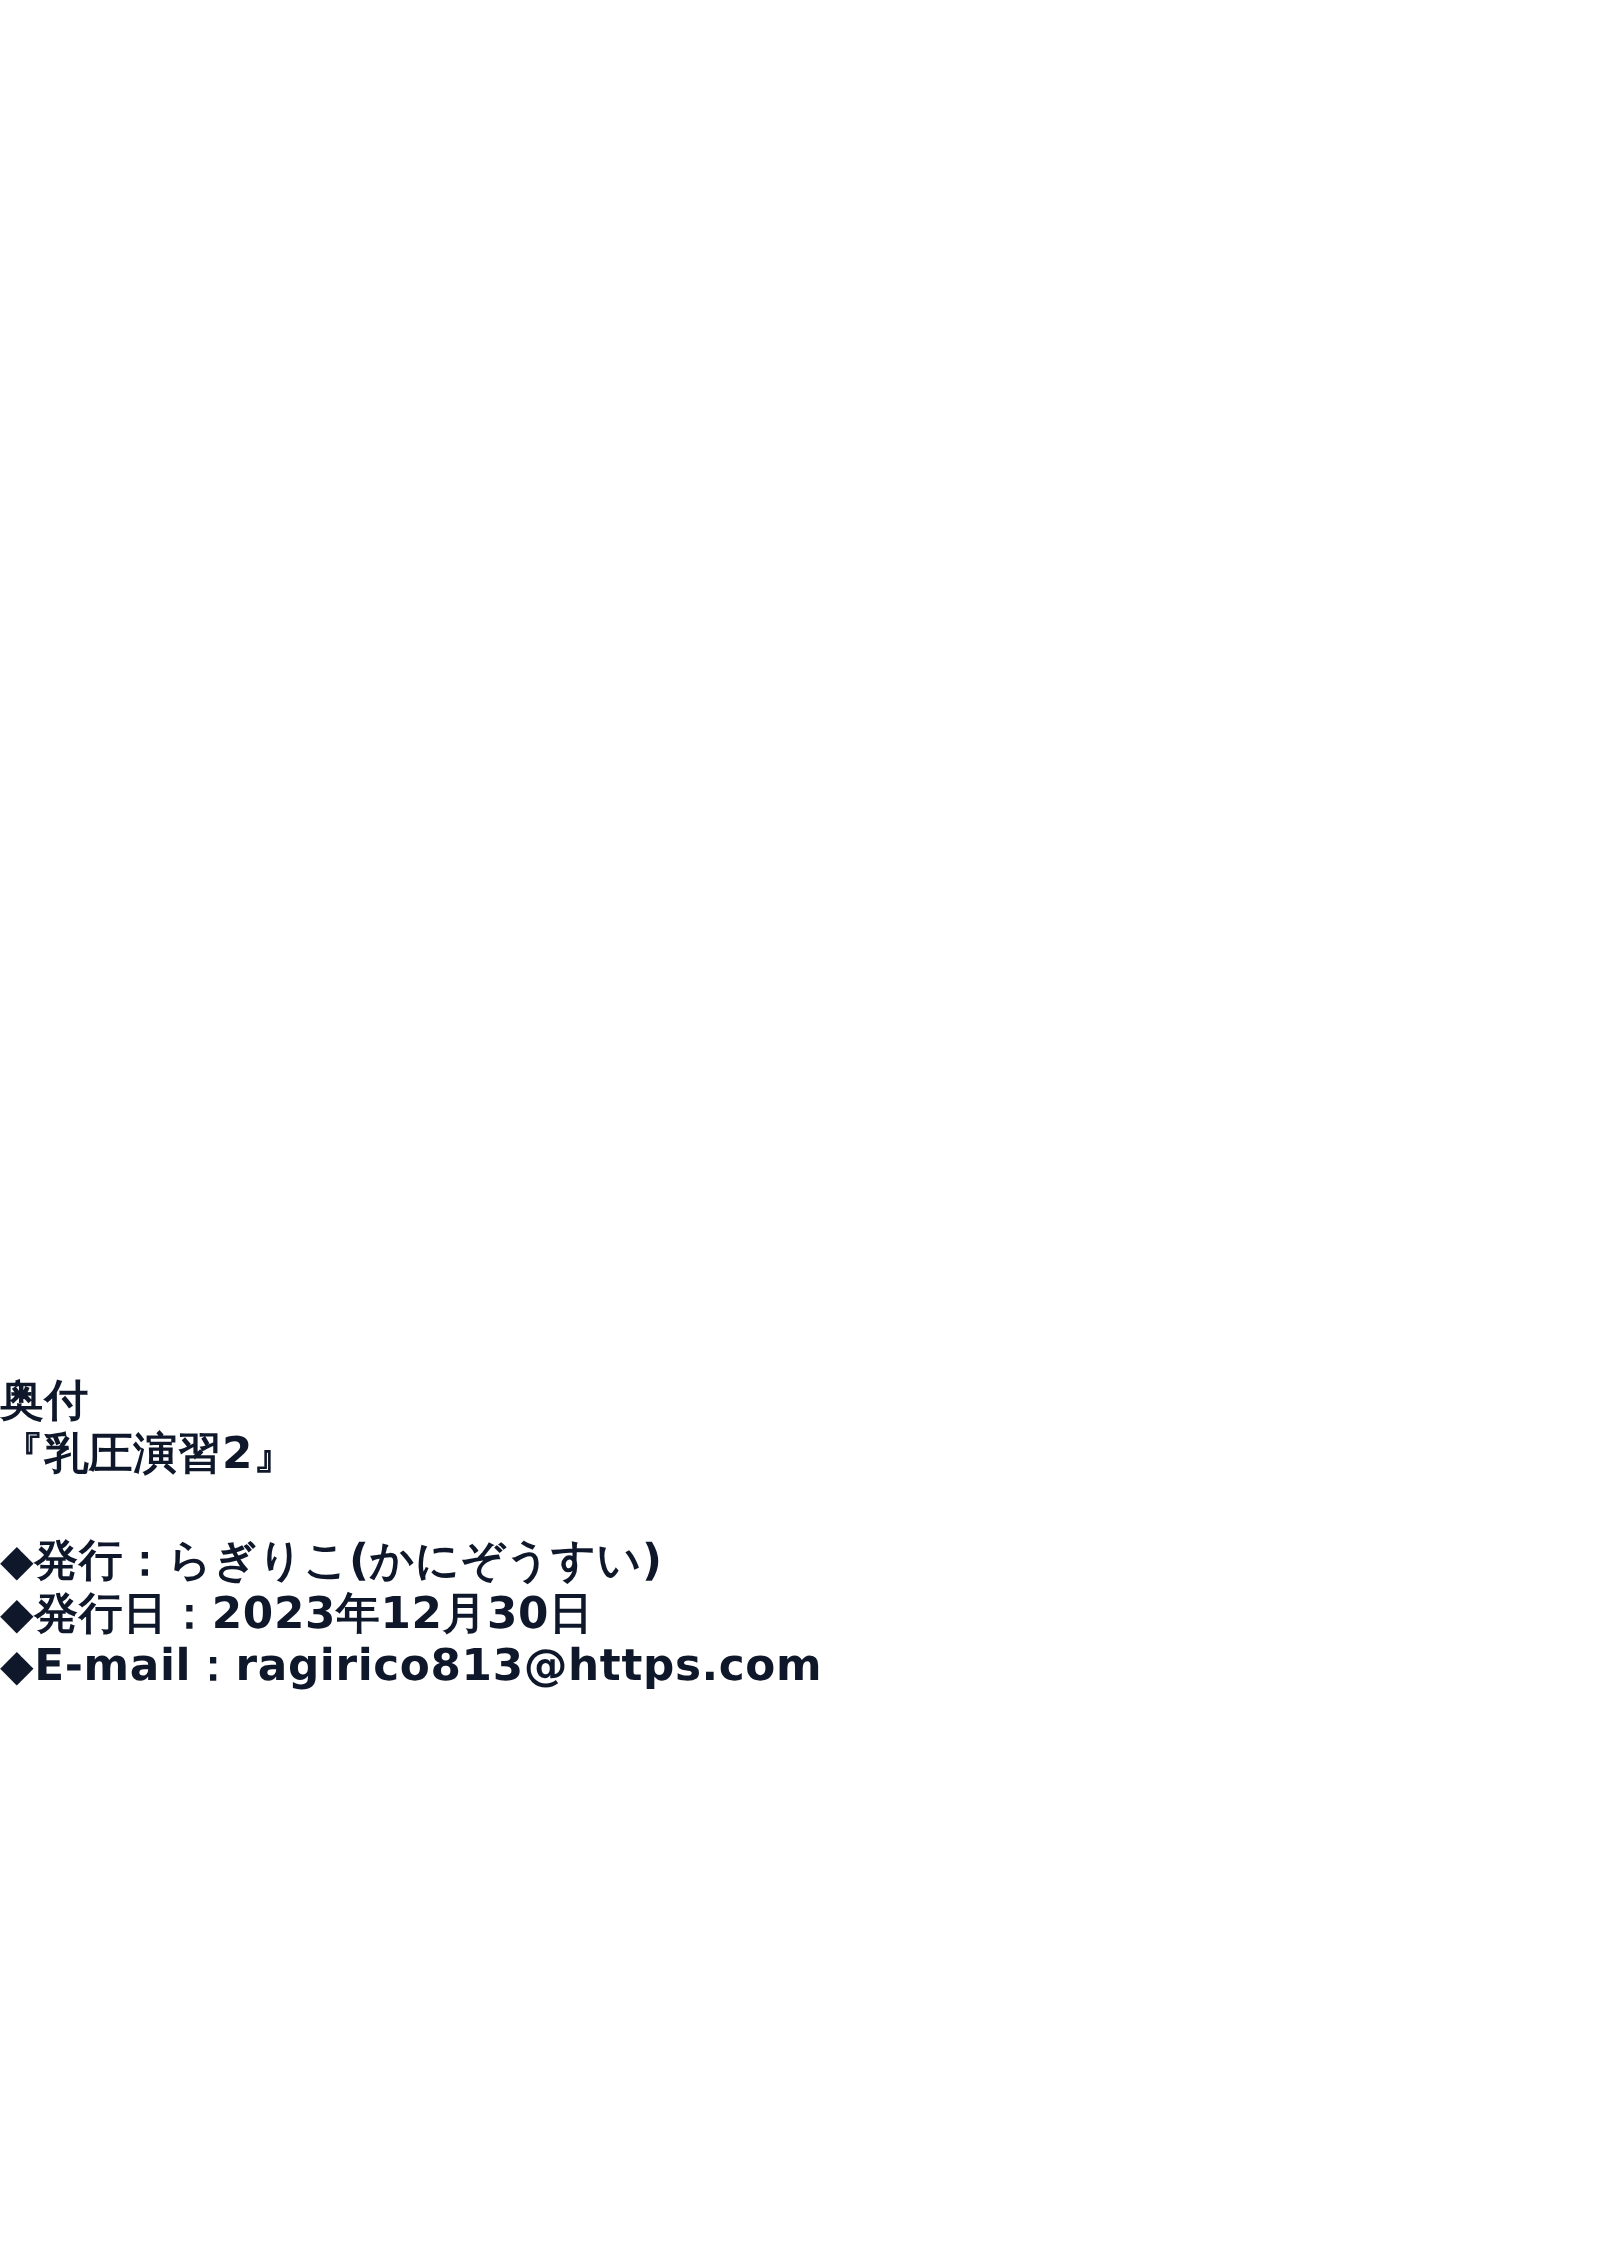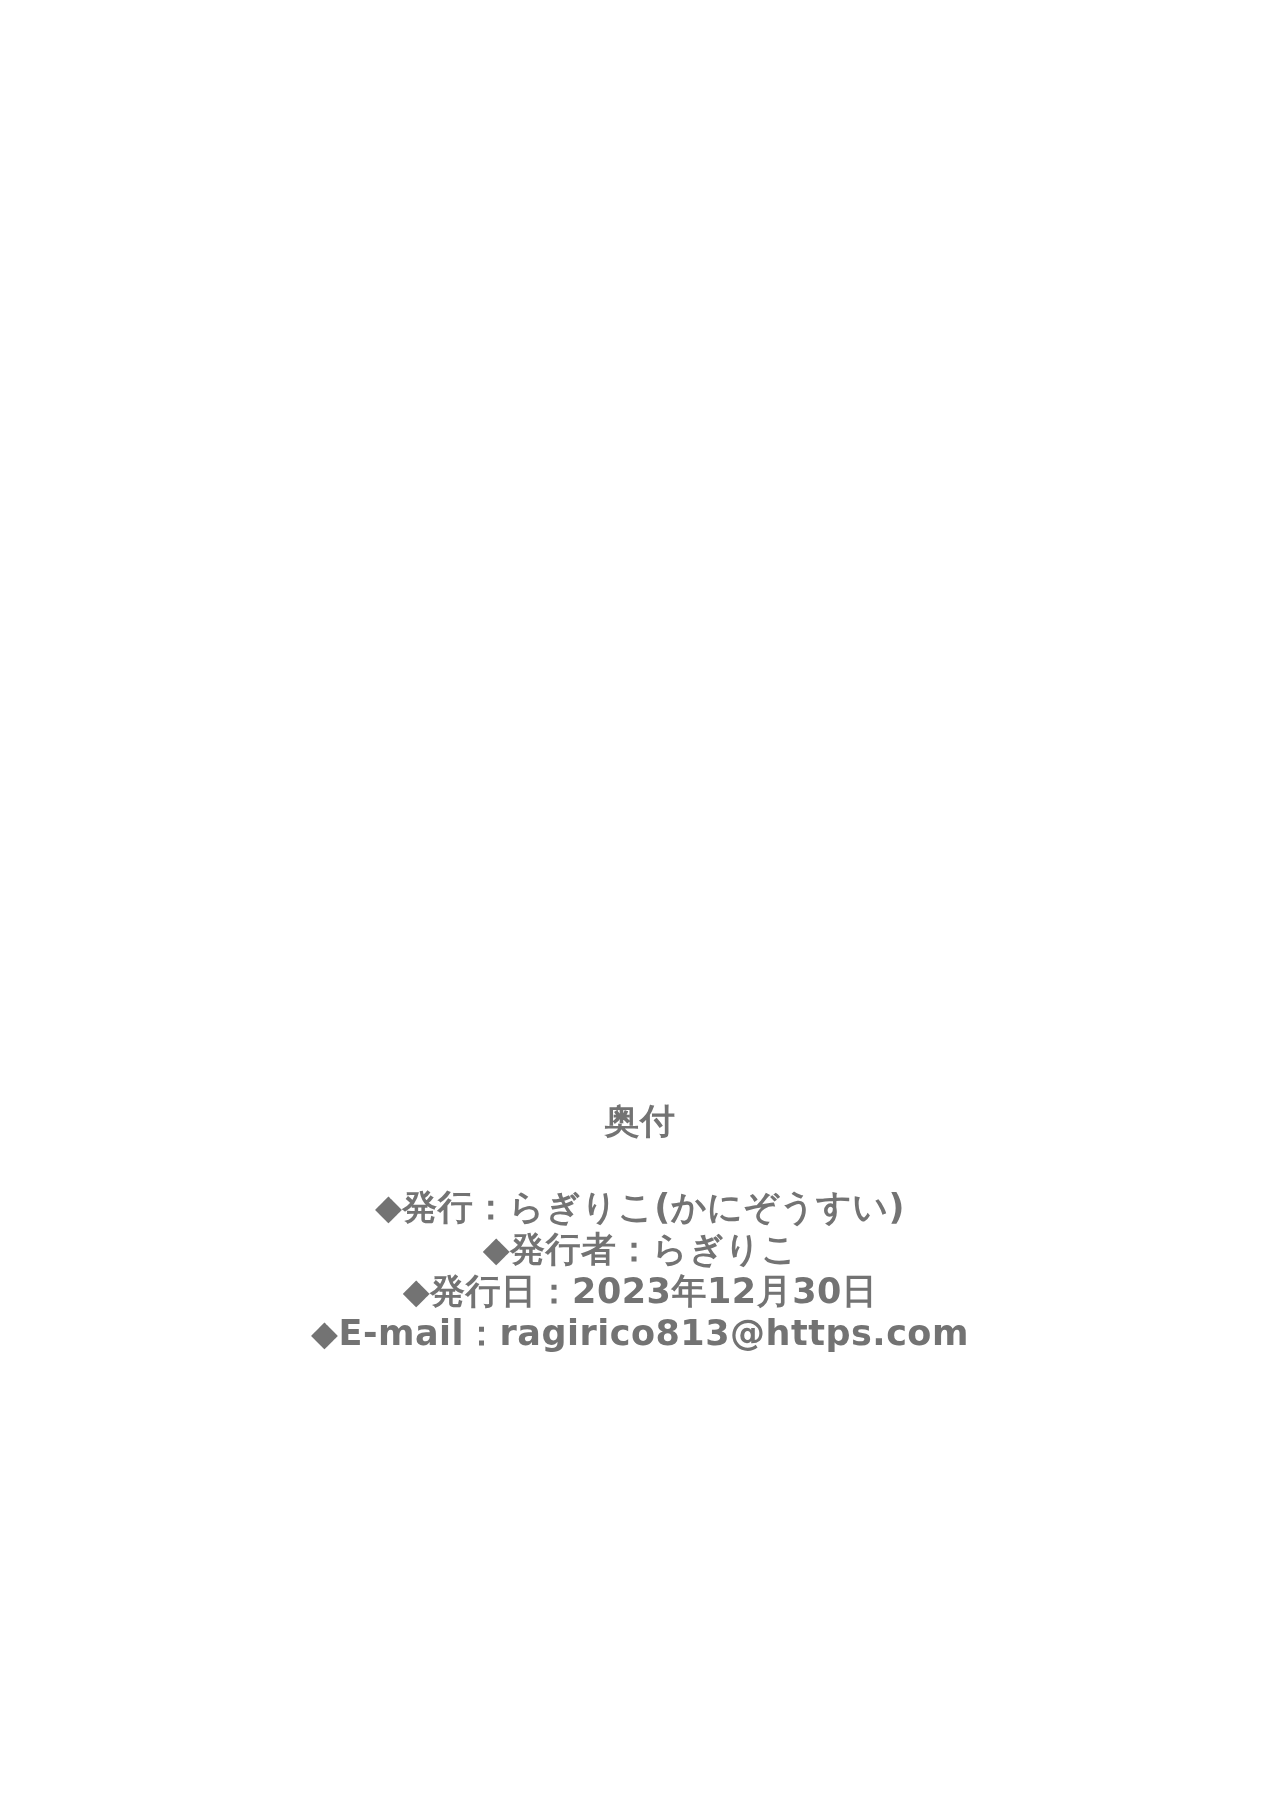--- a/index.html
+++ b/index.html
@@ -13,22 +13,22 @@
     height: 1807px;
     background: #ffffff;
     overflow: hidden;
     font-family: "DejaVu Sans", "Liberation Sans", sans-serif;
   }
   .colophon {
     position: absolute;
     top: 1100px;
     left: 0;
     width: 100%;
-    text-align: center;
-    color: #737373;
+    text-align: left;
+    color: #0f172a;
     font-weight: bold;
     font-size: 35px;
     line-height: 42px;
     letter-spacing: 0.5px;
     -webkit-font-smoothing: antialiased;
   }
   .line {
     white-space: nowrap;
   }
   .gap-after-title { height: 44px; }
@@ -36,26 +36,26 @@
   .gap-between-notice { height: 20px; }
 </style>
 </head>
 <body>
 
 <div class="page">
   <div class="colophon">
 
     <div class="line heading">奥付</div>
 
+    <div class="line title">『乳圧演習2』</div>
 
     <div class="gap-after-title"></div>
 
     <div class="line">◆発行：らぎりこ(かにぞうすい)</div>
 
-    <div class="line">◆発行者：らぎりこ</div>
 
     <div class="line">◆発行日：2023年12月30日</div>
 
 
     <div class="line">◆E-mail：ragirico813@https.com</div>
 
 
 
     <div class="gap-before-notice"></div>
 

